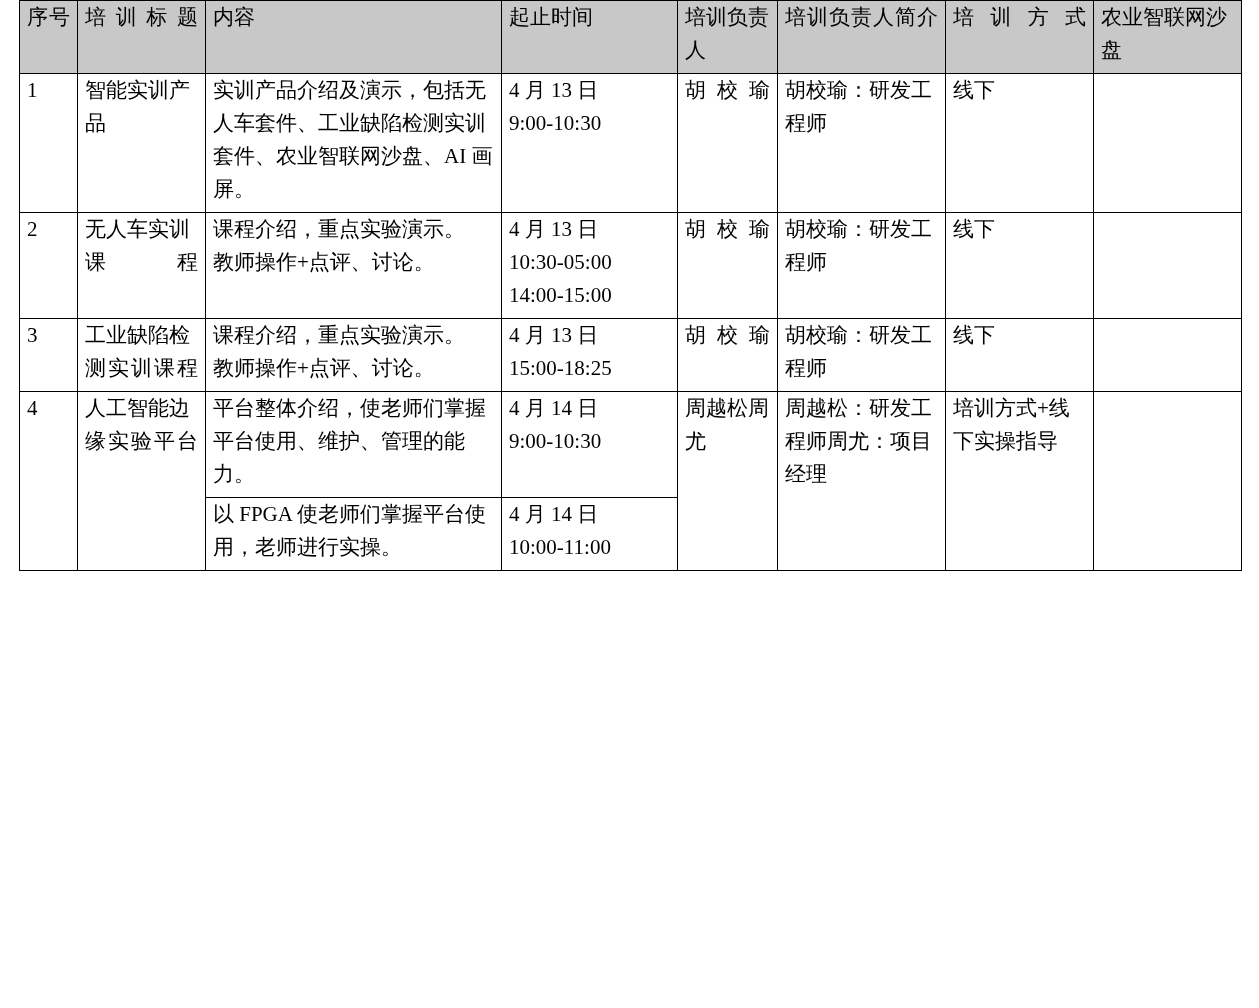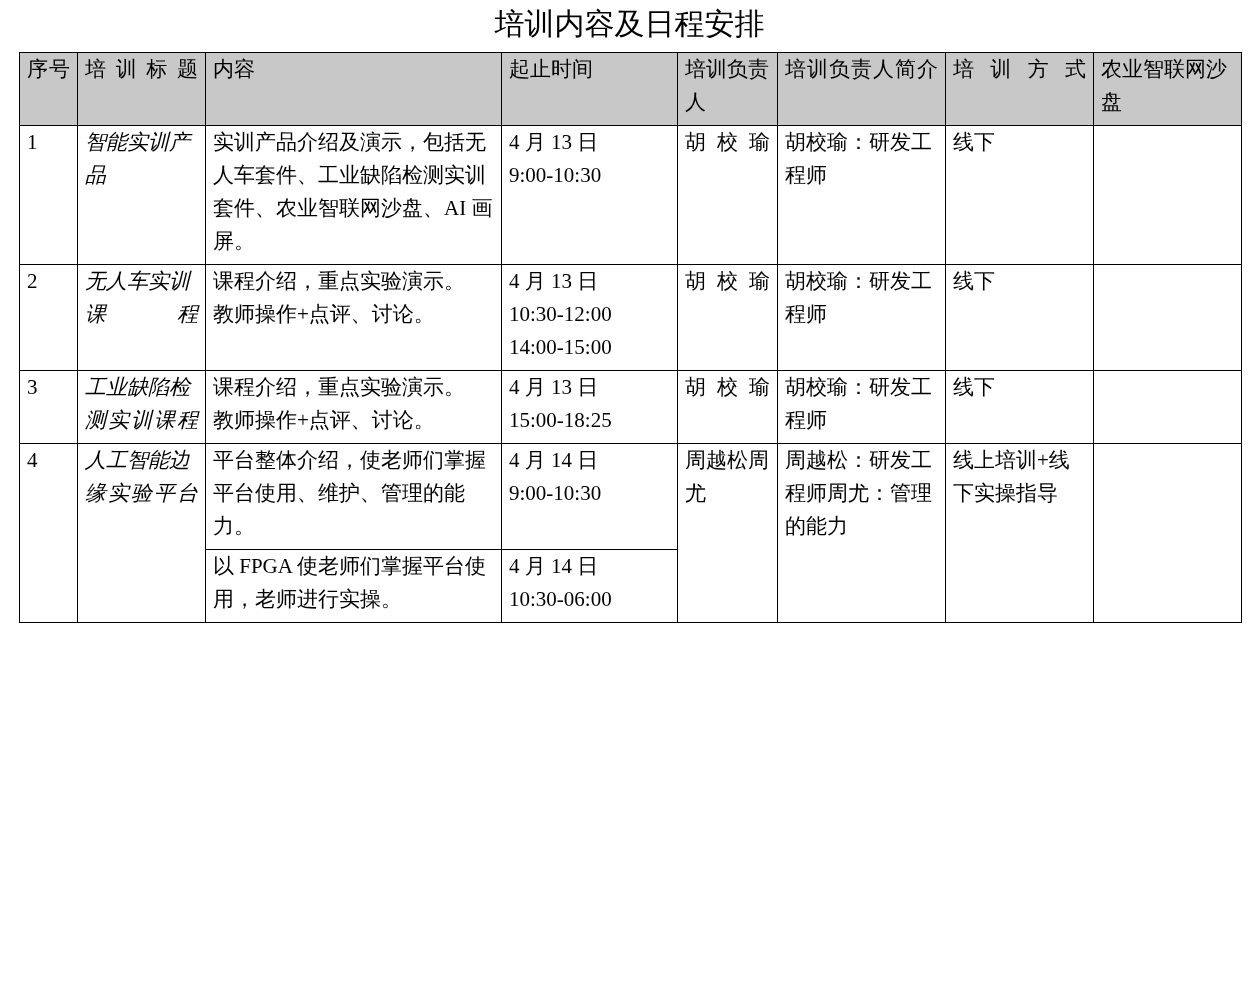--- a/index.html
+++ b/index.html
@@ -65,39 +65,37 @@
 
   td.no {
     vertical-align: bottom;
     text-align: left;
   }
   td.title {
     text-align: justify;
     text-align-last: justify;
     text-justify: inter-ideograph;
     vertical-align: middle;
-    font-style: italic;
   }
   td.owner {
     text-align: justify;
     text-align-last: justify;
     text-justify: inter-ideograph;
   }
   td.content {
     text-align: justify;
     text-justify: inter-ideograph;
   }
   .subcell { display: block; }
 </style>
 </head>
 <body>
 
 <div class="page">
 
-  <div class="doc-title">培训内容及日程安排</div>
 
   <table class="schedule">
     <colgroup>
       <col class="c-no">
         <col class="c-title">
         <col class="c-content">
         <col class="c-time">
       <col class="c-owner">
         <col class="c-bio">
         <col class="c-mode">
@@ -132,21 +130,21 @@
 
       <tr>
         <td class="no">2</td>
         <td class="title">无人车实训课程</td>
         <td class="content">
           <span class="subcell">课程介绍，重点实验演示。</span>
           <span class="subcell">教师操作+点评、讨论。</span>
         </td>
         <td>
           <span class="subcell">4 月 13 日</span>
-          <span class="subcell">10:30-12:00</span>
+          <span class="subcell">10:30-05:00</span>
           <span class="subcell">14:00-15:00</span>
         </td>
         <td class="owner">胡校瑜</td>
         <td>胡校瑜：研发工程师</td>
         <td>线下</td>
         <td></td>
       </tr>
 
       <tr>
         <td class="no">3</td>
@@ -167,27 +165,27 @@
 
       <tr>
         <td class="no" rowspan="2">4</td>
         <td class="title" rowspan="2">人工智能边缘实验平台</td>
         <td class="content">平台整体介绍，使老师们掌握平台使用、维护、管理的能力。</td>
         <td>
           <span class="subcell">4 月 14 日</span>
           <span class="subcell">9:00-10:30</span>
         </td>
         <td class="owner" rowspan="2">周越松周尤</td>
-        <td rowspan="2">周越松：研发工程师周尤：管理的能力</td>
-        <td rowspan="2">线上培训+线下实操指导</td>
+        <td rowspan="2">周越松：研发工程师周尤：项目经理</td>
+        <td rowspan="2">培训方式+线下实操指导</td>
         <td rowspan="2"></td>
       </tr>
       <tr>
         <td class="content">以 FPGA 使老师们掌握平台使用，老师进行实操。</td>
         <td>
           <span class="subcell">4 月 14 日</span>
-          <span class="subcell">10:30-06:00</span>
+          <span class="subcell">10:00-11:00</span>
         </td>
       </tr>
     </tbody>
   </table>
 
 </div>
 
 </body></html>

